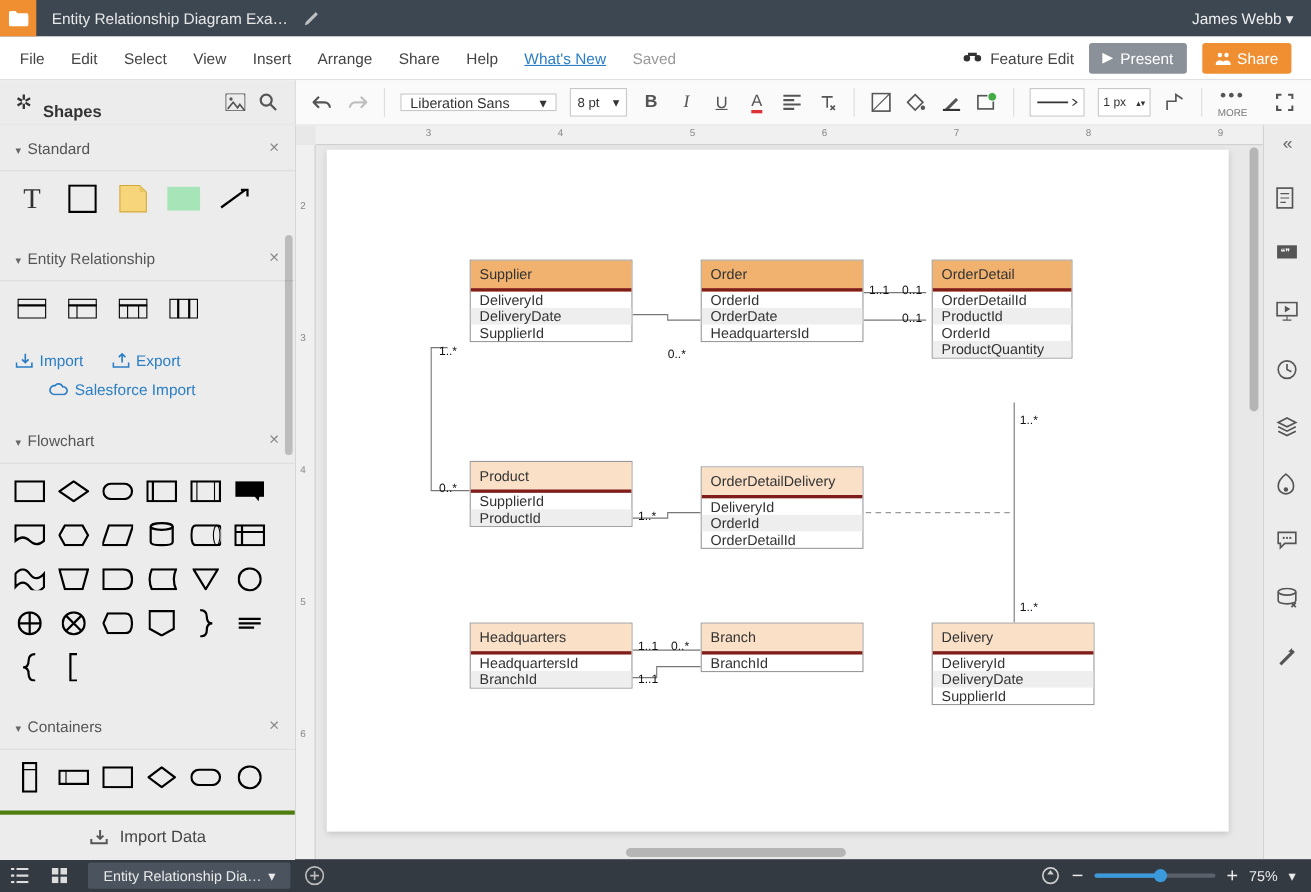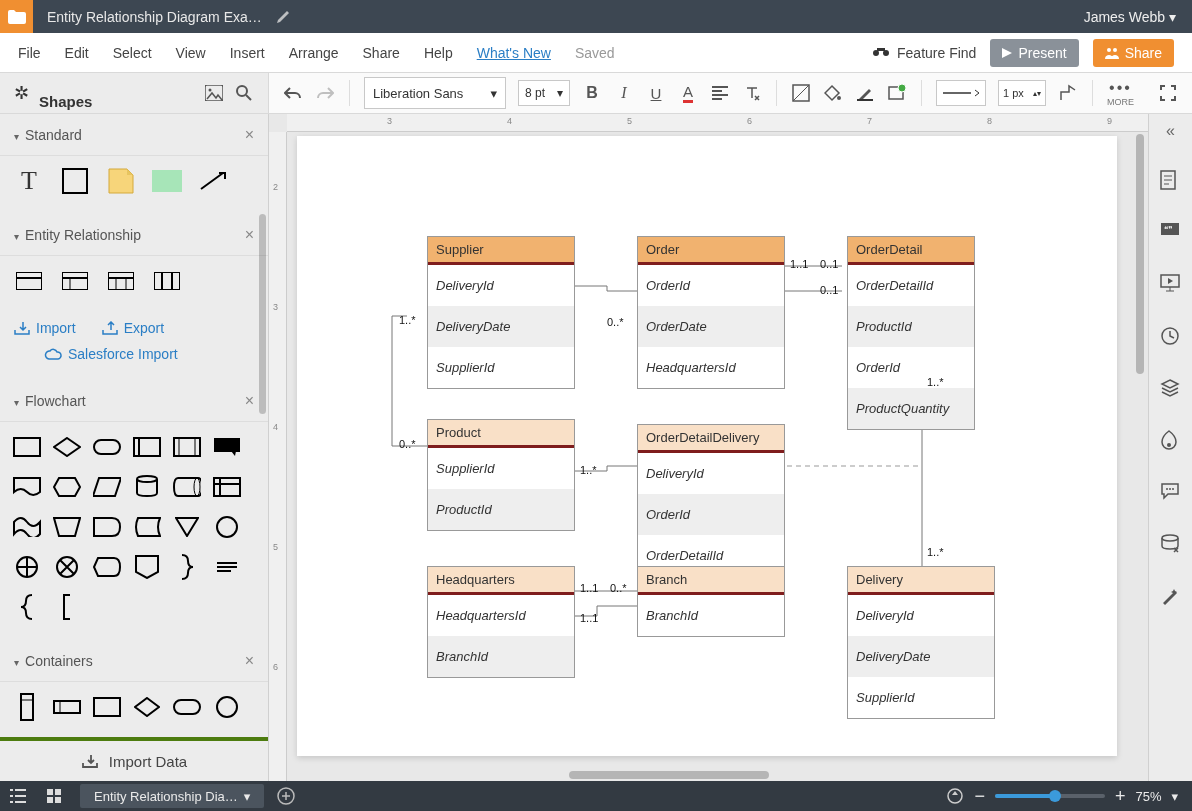--- a/index.html
+++ b/index.html
@@ -25,21 +25,21 @@
 
 
 .toolrow { height: 41px; display: flex; border-bottom: 1px solid #d9d9d9; }
 .left-tools { width: 269px; display: flex; align-items: center; padding: 0 14px; gap: 10px; border-right: 1px solid #d9d9d9; background: #ececec; }
 .left-tools .gear { font-size: 18px; }
 .left-tools .shapes-label { font-size: 15px; color: #333; font-weight: 700; margin-top: 16px; }
 .left-tools .ltspacer { flex: 1; }
 .right-tools { flex: 1; display: flex; align-items: center; padding: 0 14px; gap: 12px; background: #fafafa; }
 .sep { width: 1px; height: 26px; background: #ddd; margin: 0 2px; }
 .tbicon { width: 20px; height: 20px; display: inline-flex; align-items: center; justify-content: center; color: #555; cursor:pointer; }
-.font-select { height: 32px; width: 142px; border: 1px solid #c8c8c8; background: #fff; padding: 0 8px; display: flex; align-items: center; justify-content: space-between; font-size: 13px; }
+.font-select { height: 16px; width: 142px; border: 1px solid #c8c8c8; background: #fff; padding: 0 8px; display: flex; align-items: center; justify-content: space-between; font-size: 13px; }
 .pt-select { height: 26px; width: 52px; border: 1px solid #c8c8c8; background: #fff; padding: 0 6px; display: flex; align-items: center; justify-content: space-between; font-size: 12px; }
 .px-select { height: 26px; width: 48px; border: 1px solid #c8c8c8; background: #fff; padding: 0 4px; display: flex; align-items: center; justify-content: space-between; font-size: 11px; }
 .line-style { height: 26px; width: 50px; border: 1px solid #c8c8c8; background:#fff; display:flex; align-items:center; justify-content:center; }
 .more { font-size: 9px; color: #777; text-align: center; }
 
 
 .main { display: flex; height: calc(811px - 33px - 40px - 41px - 30px); }
 .sidebar { width: 269px; background: #ececec; overflow-y: auto; position: relative; border-right:1px solid #d0d0d0; }
 .section-h { height: 42px; display: flex; align-items: center; padding: 0 14px; font-size: 14px; color: #555; border-bottom: 1px solid #ddd; justify-content: space-between; cursor:pointer; }
 .section-h .tri { font-size: 10px; margin-right: 6px; color:#666; }
@@ -58,21 +58,21 @@
 .page { position: absolute; left: 28px; top: 22px; width: 820px; height: 620px; background: #fff; box-shadow: 0 2px 6px rgba(0,0,0,.15); }
 
 
 .dock { width: 44px; background: #ececec; border-left: 1px solid #d0d0d0; display: flex; flex-direction: column; align-items: center; padding-top: 8px; gap: 30px; }
 .dock .collapse { font-size: 16px; color: #666; cursor:pointer; }
 .dock .dicon { width: 22px; height: 22px; color: #555; cursor:pointer; }
 
 
 .entity { position: absolute; border: 1px solid #999; font-size: 13px; background:#fff; }
 .entity .hdr { padding: 5px 8px; font-weight: 500; border-bottom: 3px solid #7f1d1d; }
-.entity .row { padding: 13px 8px; font-style: italic; }
+.entity .row { padding: 0 8px; }
 .entity .row.alt { background: #eee; }
 .hdr.orange { background: #f1b26f; }
 .hdr.peach { background: #f9e0c7; }
 .card-label { position:absolute; font-size:11px; color:#111; }
 
 
 .footer { height: 30px; background: #333a42; display: flex; align-items: center; color: #eaeaea; font-size: 13px; }
 .footer .ficon { width: 36px; display:flex; align-items:center; justify-content:center; height:30px; cursor:pointer; }
 .footer .tab { background: #4b545e; height: 24px; padding: 12px 14px; display: flex; align-items: center; gap: 6px; border-radius: 2px; margin-left: 8px; cursor:pointer; }
 .footer .add { width:28px; height:28px; display:flex;align-items:center;justify-content:center; margin-left:8px; cursor:pointer; }
@@ -116,21 +116,21 @@
   <span class="item">Arrange</span>
   <span class="item">Share</span>
   <span class="item">Help</span>
   <span class="item whatsnew">What's New</span>
   <span class="saved">Saved</span>
   <div class="right">
     <div class="ff">
       <svg width="20" height="14" viewBox="0 0 20 14">
           <path d="M2 7a3 3 0 1 1 6 0 3 3 0 0 1-6 0zm10 0a3 3 0 1 1 6 0 3 3 0 0 1-6 0zM6 2h8v3H6z" fill="#333"></path>
         </svg>
-      <span>Feature Find</span>
+      <span>Feature Edit</span>
     </div>
     <div class="btn btn-grey">
       <svg width="10" height="10" viewBox="0 0 10 10">
           <path d="M0 0l10 5-10 5z" fill="#fff"></path>
         </svg>
       <span>Present</span>
     </div>
     <div class="btn btn-orange">
       <svg width="14" height="12" viewBox="0 0 14 12">
           <circle cx="4" cy="3" r="2" fill="#fff"></circle>

